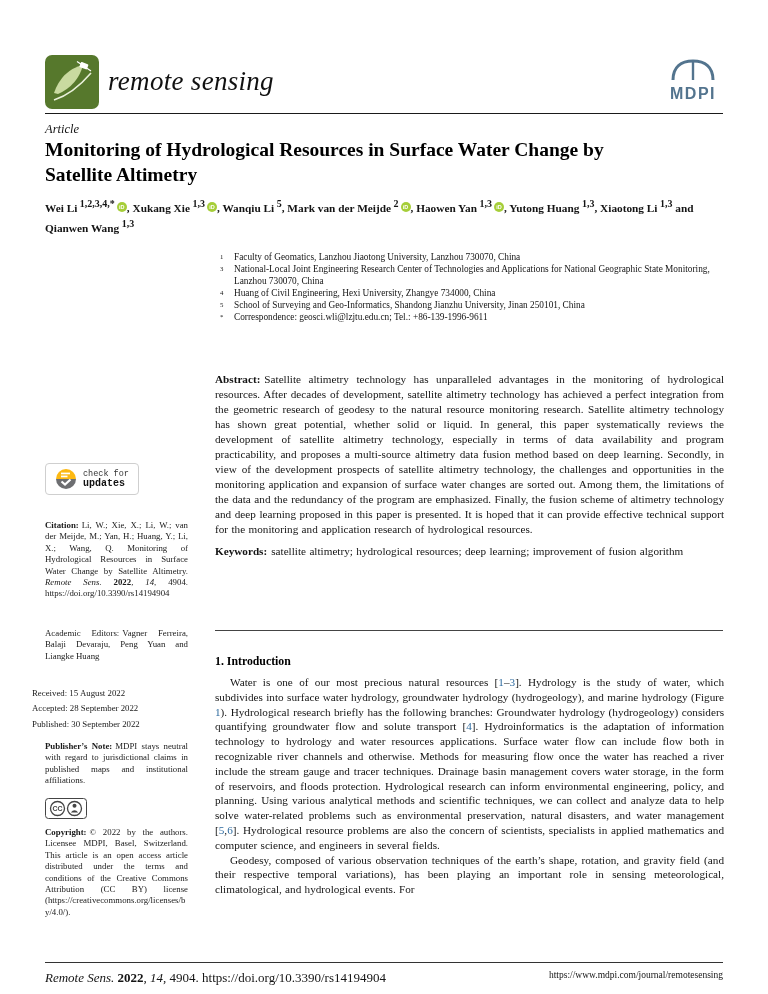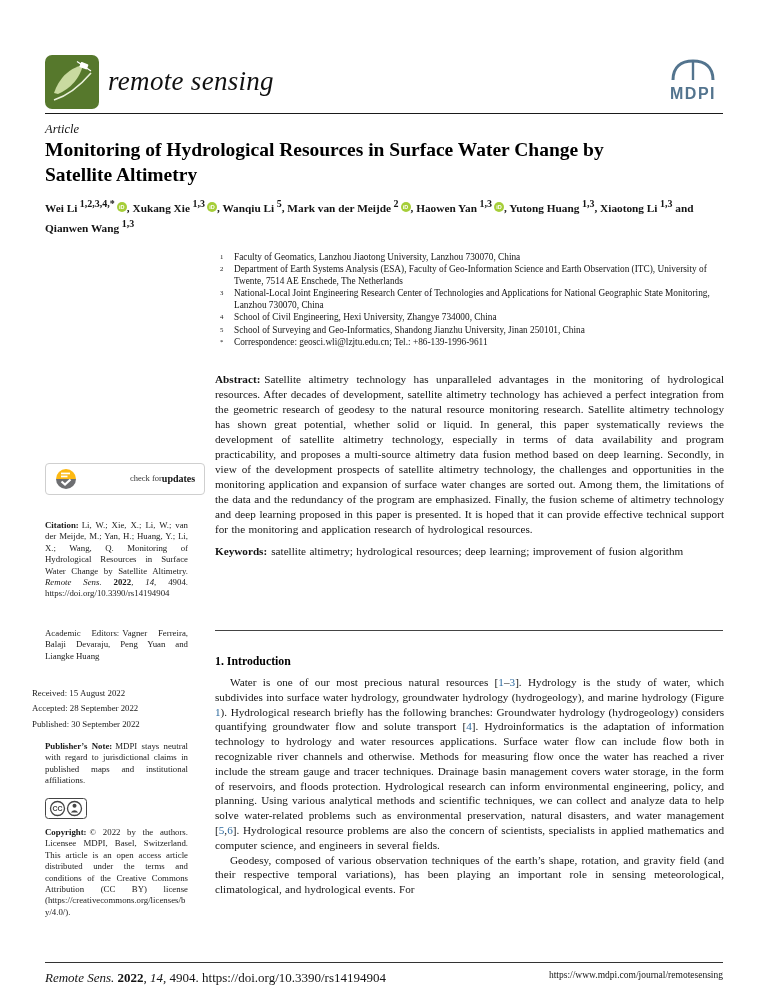--- a/index.html
+++ b/index.html
@@ -36,21 +36,21 @@
   
   .abstract-block { left: 215px; top: 372px; width: 509px; font-size: 11.2px; line-height: 15px; text-align: justify; word-spacing: 0.6px; }
   .abstract-label, .keywords-label { font-weight: bold; margin-right: 4px; }
   .keywords { margin-top: 7px; }
 
   
   .check-updates {
     left: 45px; top: 463px; display: flex; align-items: center; gap: 6px;
     border: 1px solid #cfcfcf; border-radius: 4px; padding: 4px 9px; background: #fff; width: max-content;
   }
-  .cu-lines { display: flex; flex-direction: row; font-family: Liberation Serif, serif; font-size: 8.5px; line-height: 9.5px; color: #333; margin-left: 47px; }
+  .cu-lines { display: flex; flex-direction: column; font-family: Liberation Mono, monospace; font-size: 8.5px; line-height: 9.5px; color: #333; }
   .cu-bold { font-weight: bold; font-size: 10px; color: #111; }
   .side { font-size: 8.8px; line-height: 11.4px; width: 143px; text-align: justify; overflow-wrap: anywhere; color: #1a1a1a; }
   .citation-block { left: 45px; top: 520px; }
   .editors-block { left: 45px; top: 628px; }
   .dates-block { left: 32px; top: 688px; }
   .dates-block div { margin-bottom: 4px; }
   .note-block { left: 45px; top: 741px; }
   .cc-badge { left: 45px; top: 798px; }
   .copyright-block { left: 45px; top: 827px; }
 
@@ -91,23 +91,22 @@
     </svg>
     <div class="mdpi-text">MDPI</div>
   </div>
   <div class="abs hr-top"></div>
 
   <div class="abs article-type">Article</div>
   <h1 class="abs title">Monitoring of Hydrological Resources in Surface Water Change by Satellite Altimetry</h1>
   <div class="abs authors-line"><span>Wei Li</span><sup class="author-sup"> 1,2,3,4,*</sup><span class="orcid-icon">iD</span>, <span>Xukang Xie</span><sup class="author-sup"> 1,3</sup><span class="orcid-icon">iD</span>, <span>Wanqiu Li</span><sup class="author-sup"> 5</sup>, <span>Mark van der Meijde</span><sup class="author-sup"> 2</sup><span class="orcid-icon">iD</span>, <span>Haowen Yan</span><sup class="author-sup"> 1,3</sup><span class="orcid-icon">iD</span>, <span>Yutong Huang</span><sup class="author-sup"> 1,3</sup>, <span>Xiaotong Li</span><sup class="author-sup"> 1,3</sup> and <span>Qianwen Wang</span><sup class="author-sup"> 1,3</sup></div>
   <div class="abs affiliations">
       <div class="aff-row"><span class="aff-num">1</span><span>Faculty of Geomatics, Lanzhou Jiaotong University, Lanzhou 730070, China</span></div>
-      <div class="aff-row"><span class="aff-num">2</span><span>Department of Earth Systems Analysis (ESA), Faculty of Geo-Information Science and Earth Observation (ITC), University of Twente, 7514 AE Enschede, The Netherlands</span></div>
       <div class="aff-row"><span class="aff-num">3</span><span>National-Local Joint Engineering Research Center of Technologies and Applications for National Geographic State Monitoring, Lanzhou 730070, China</span></div>
-      <div class="aff-row"><span class="aff-num">4</span><span>School of Civil Engineering, Hexi University, Zhangye 734000, China</span></div>
+      <div class="aff-row"><span class="aff-num">4</span><span>Huang of Civil Engineering, Hexi University, Zhangye 734000, China</span></div>
       <div class="aff-row"><span class="aff-num">5</span><span>School of Surveying and Geo-Informatics, Shandong Jianzhu University, Jinan 250101, China</span></div>
       <div class="aff-row"><span class="aff-num">*</span><span>Correspondence: geosci.wli@lzjtu.edu.cn; Tel.: +86-139-1996-9611</span></div>
     </div>
 
   <div class="abs abstract-block">
     <p>
       <span class="abstract-label">Abstract:</span><span>Satellite altimetry technology has unparalleled advantages in the monitoring of hydrological resources. After decades of development, satellite altimetry technology has achieved a perfect integration from the geometric research of geodesy to the natural resource monitoring research. Satellite altimetry technology has shown great potential, whether solid or liquid. In general, this paper systematically reviews the development of satellite altimetry technology, especially in terms of data availability and program practicability, and proposes a multi-source altimetry data fusion method based on deep learning. Secondly, in view of the development prospects of satellite altimetry technology, the challenges and opportunities in the monitoring application and expansion of surface water changes are sorted out. Among them, the limitations of the data and the redundancy of the program are emphasized. Finally, the fusion scheme of altimetry technology and deep learning proposed in this paper is presented. It is hoped that it can provide effective technical support for the monitoring and application research of hydrological resources.</span>
     </p>
     <p class="keywords">
       <span class="keywords-label">Keywords:</span><span>satellite altimetry; hydrological resources; deep learning; improvement of fusion algorithm</span>

